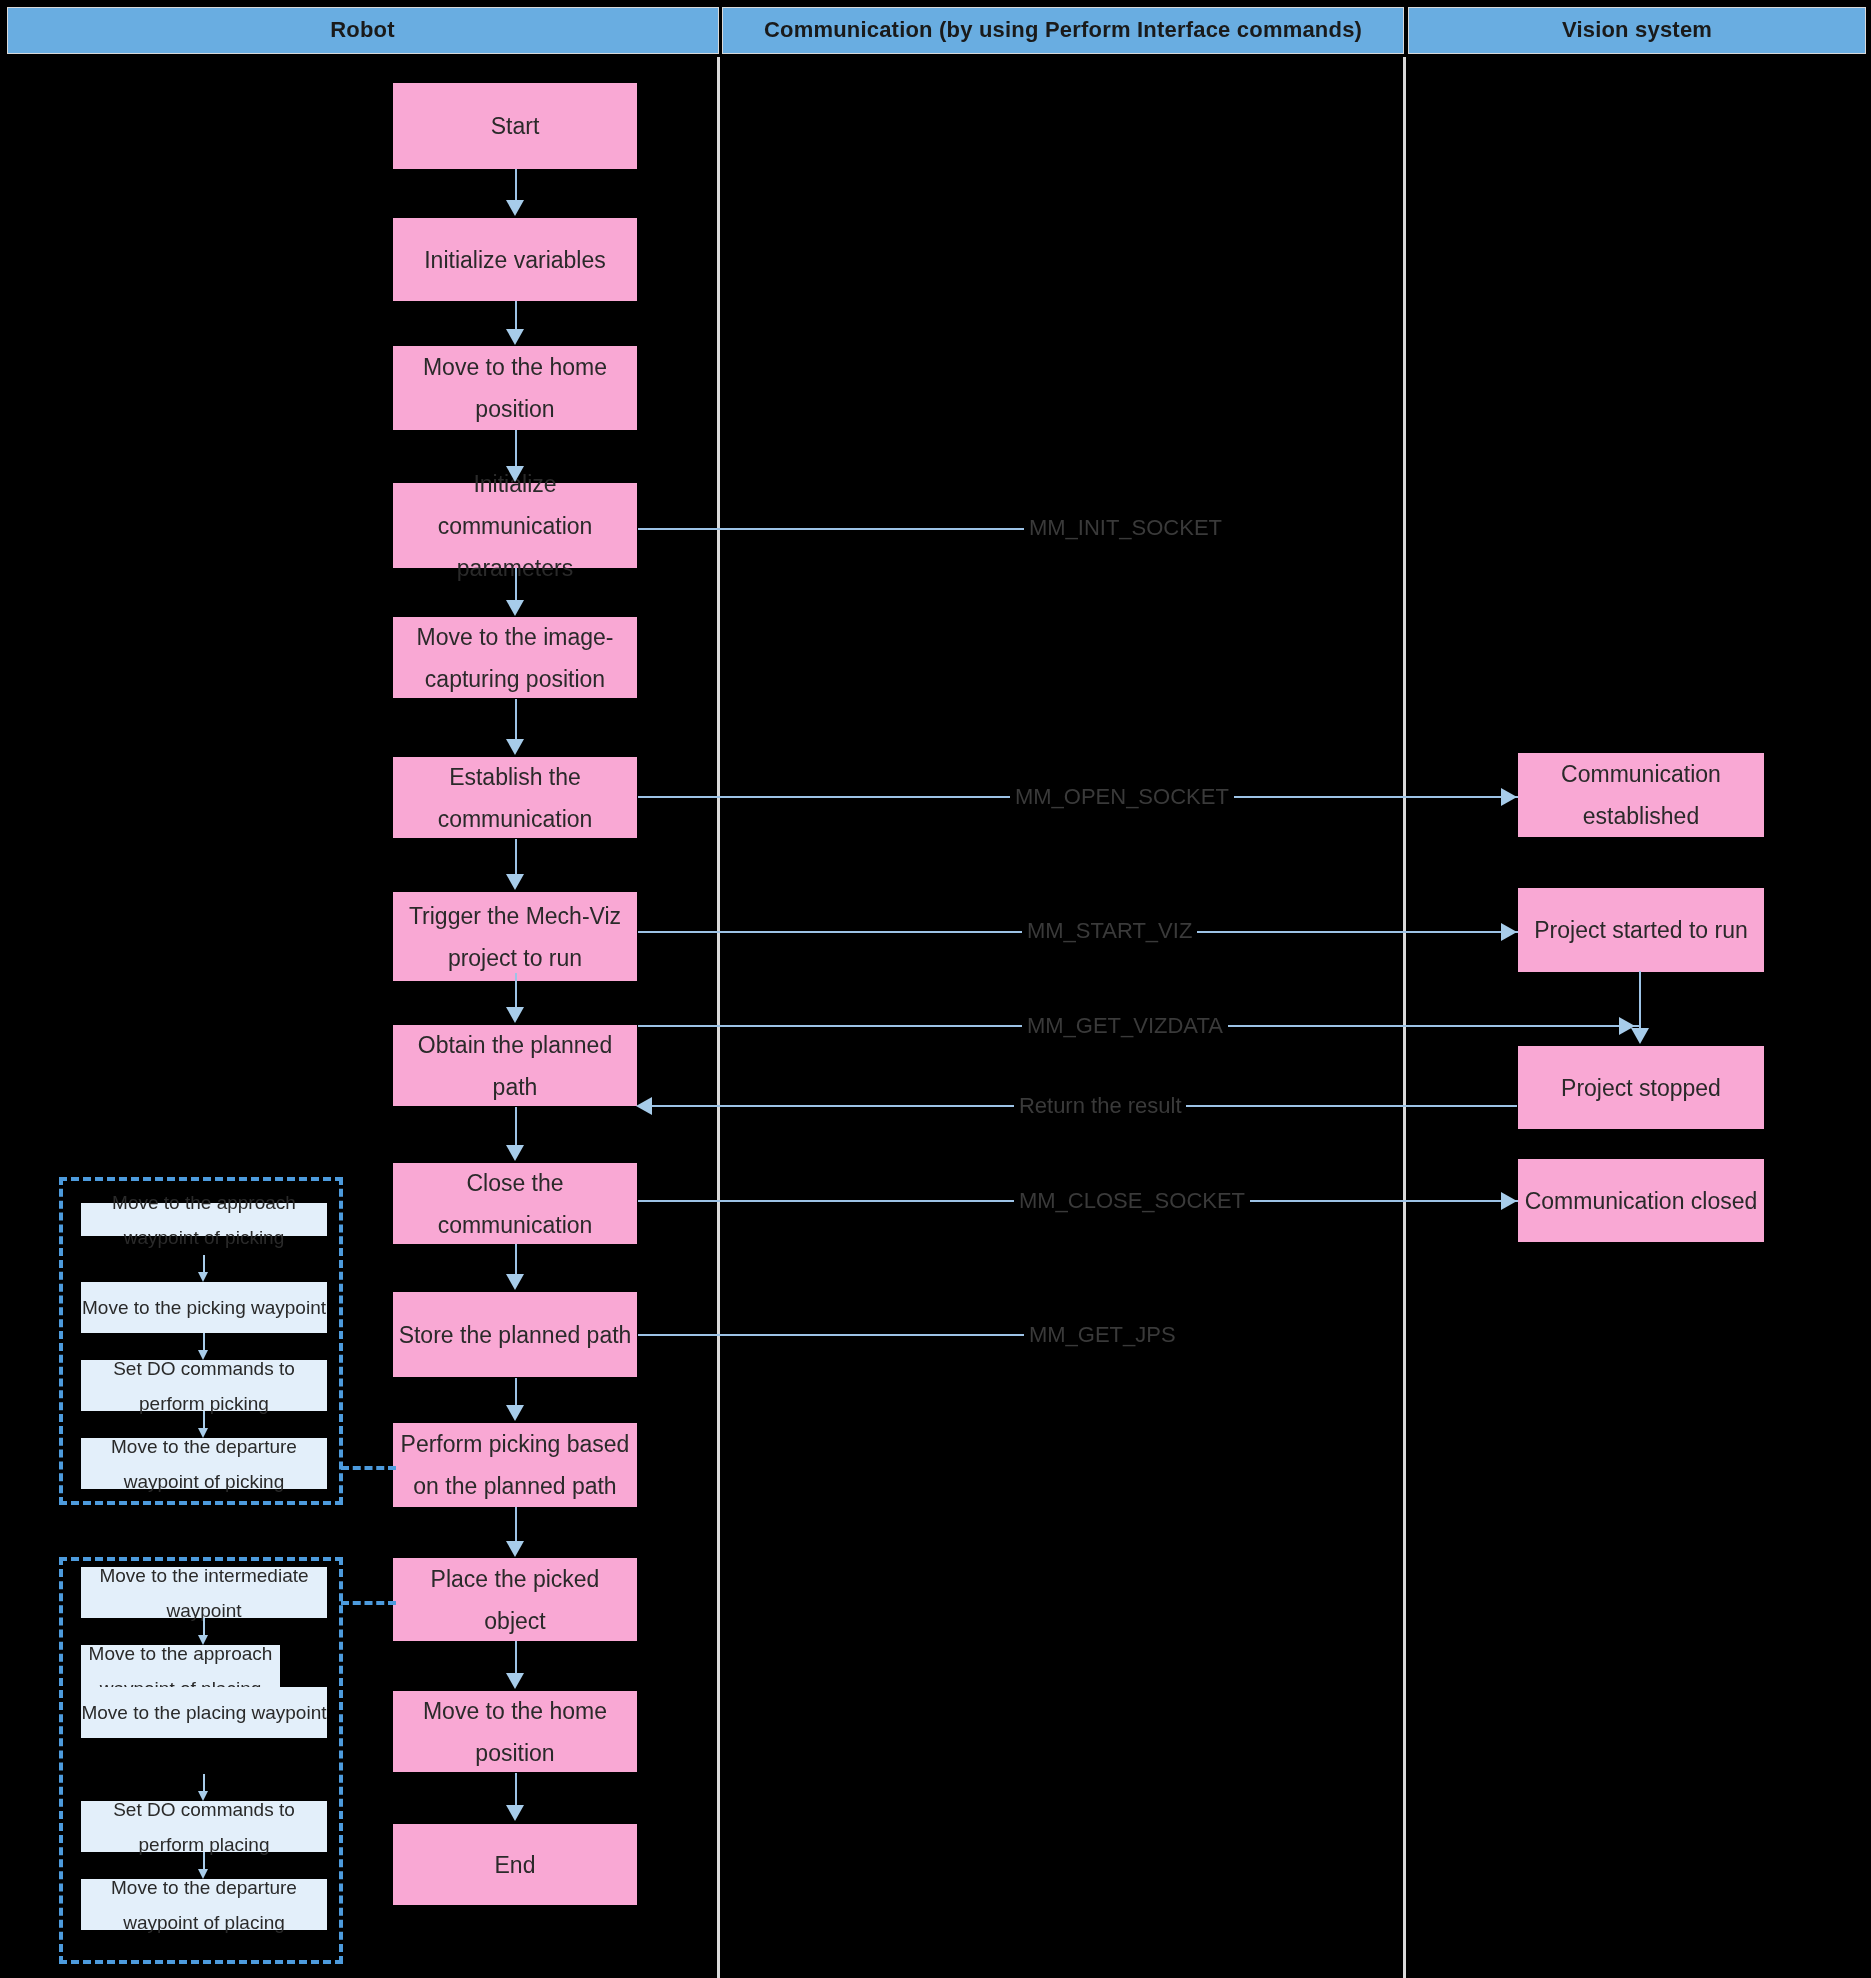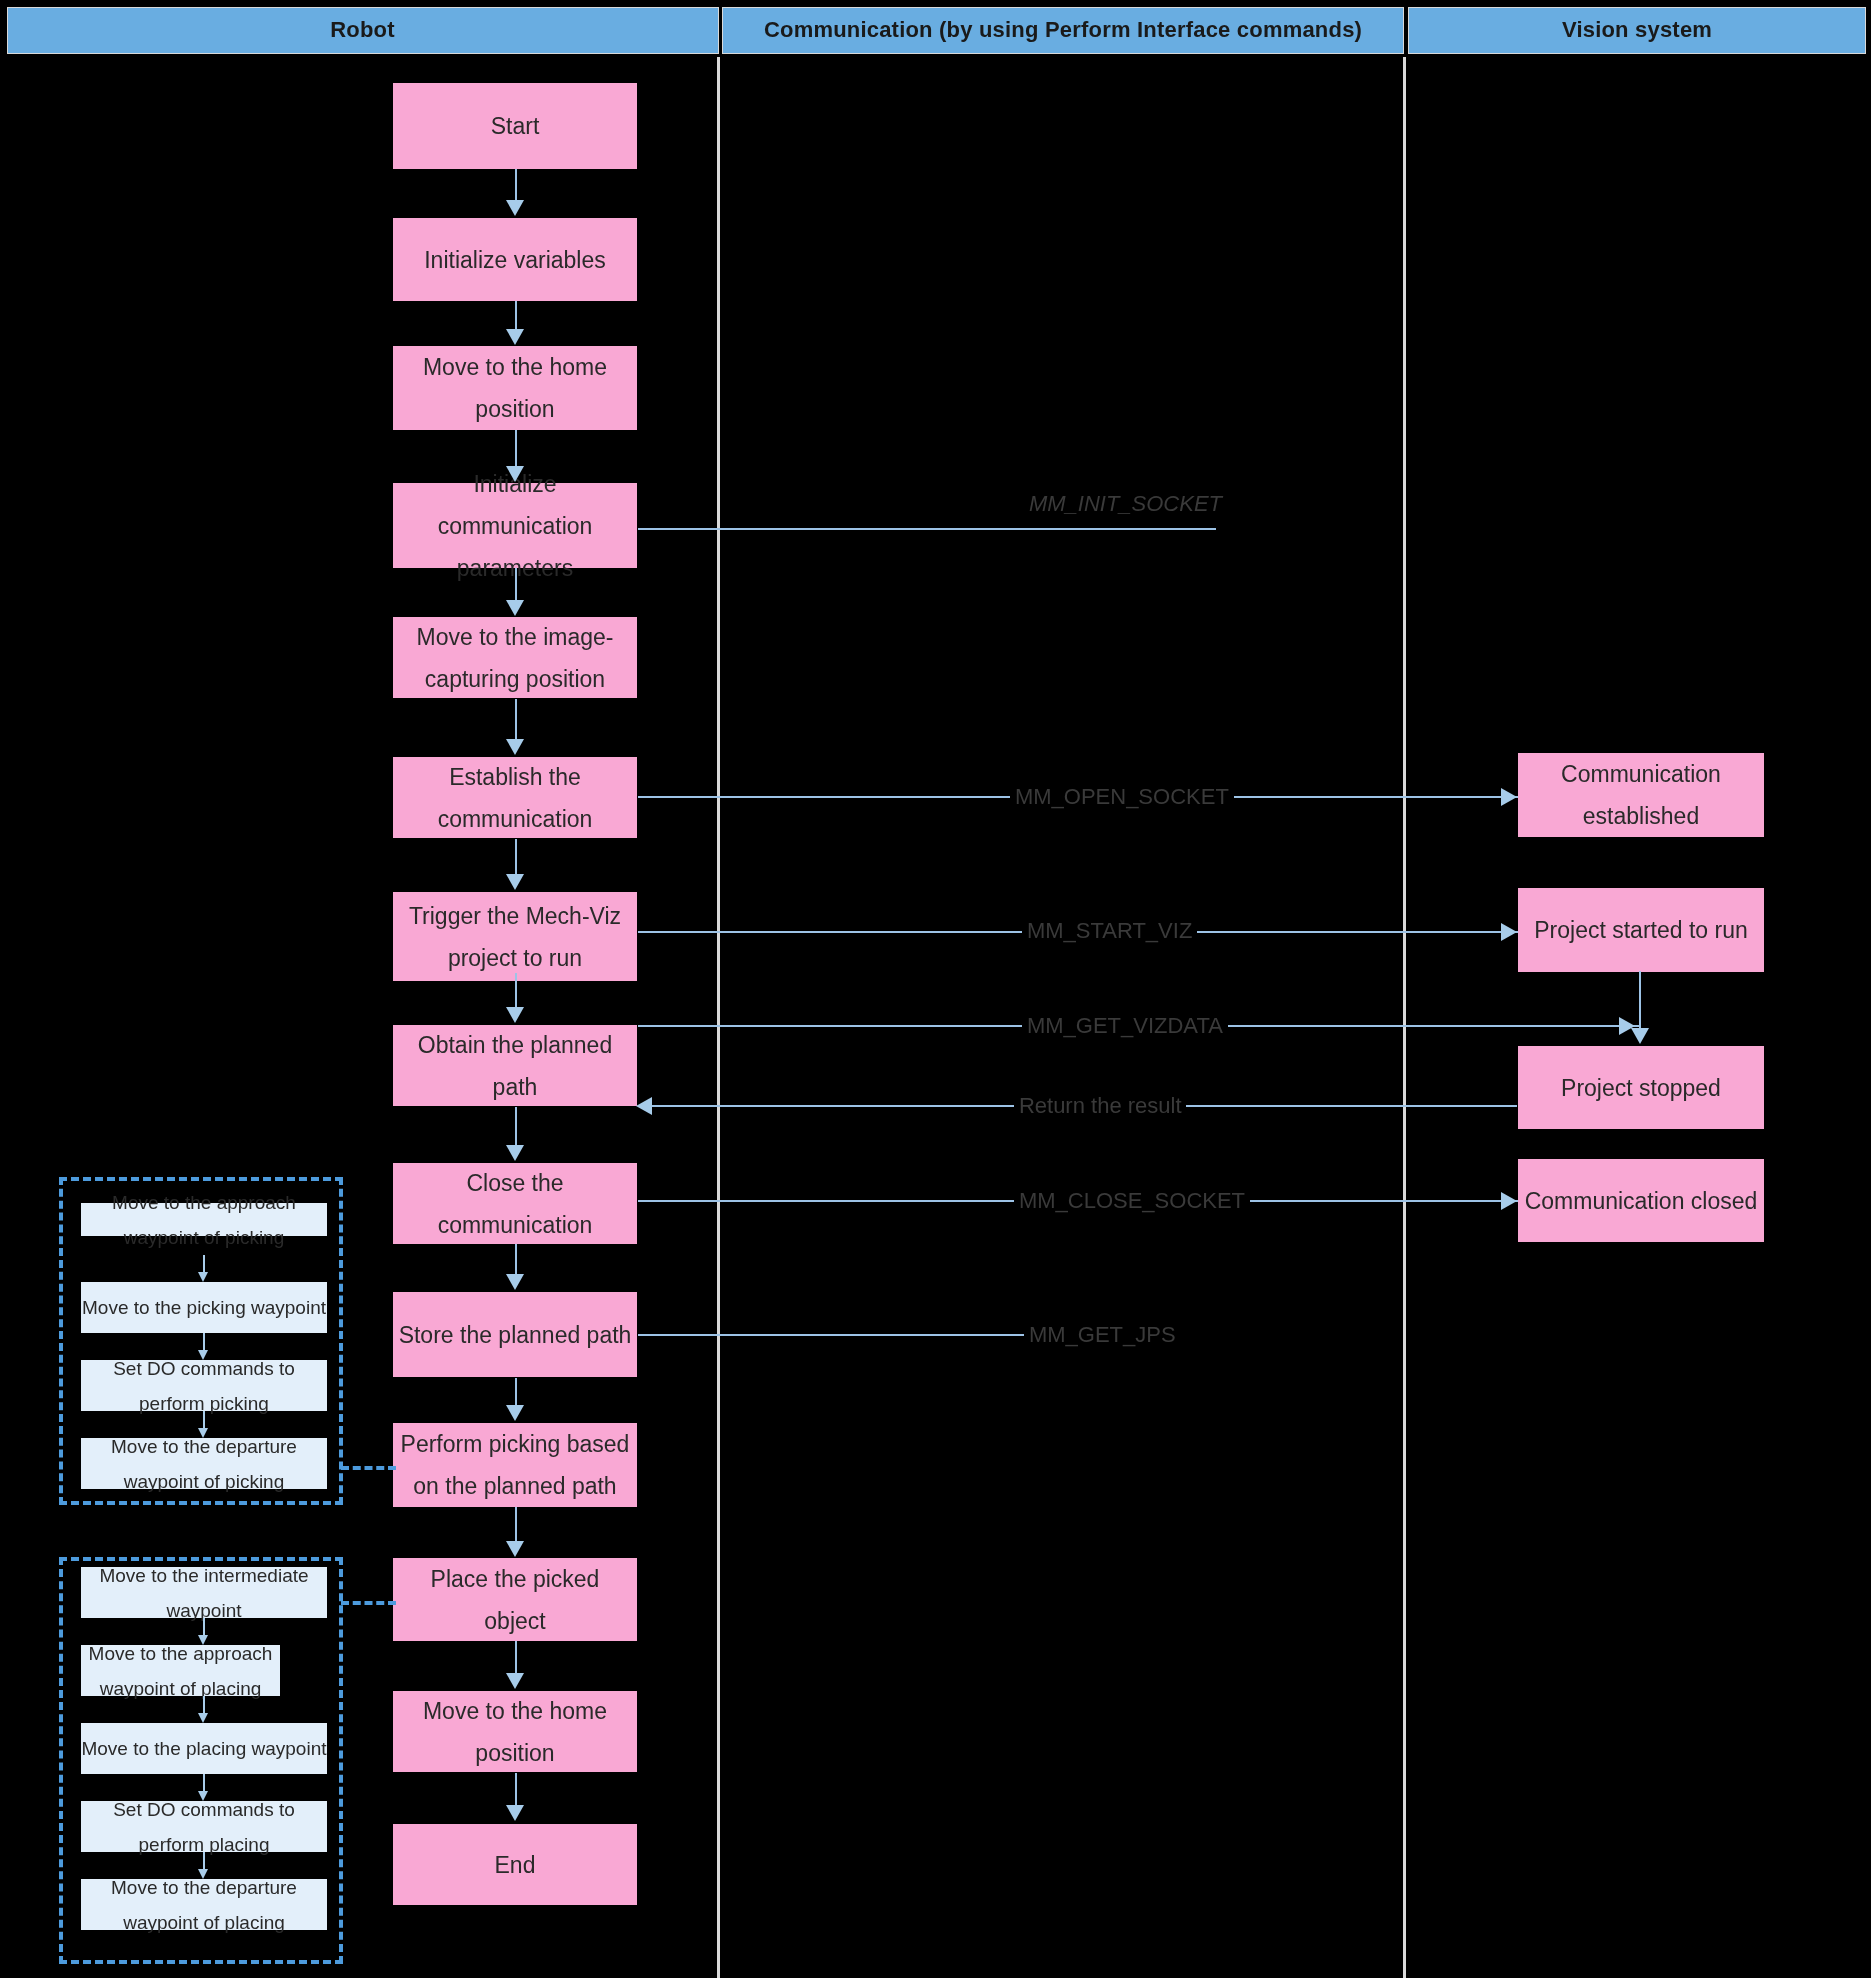--- a/index.html
+++ b/index.html
@@ -246,21 +246,21 @@
 <div class="vline" style="left:515px; top:1507px; height:35px;"></div>
 <div class="arrow-down" style="left:506px; top:1541px;"></div>
 
 <div class="vline" style="left:515px; top:1641px; height:32px;"></div>
 <div class="arrow-down" style="left:506px; top:1673px;"></div>
 
 <div class="vline" style="left:515px; top:1773px; height:33px;"></div>
 <div class="arrow-down" style="left:506px; top:1805px;"></div>
 
 <div class="hline" style="left:638px; top:528px; width:578px;"></div>
-<div class="cmd-label" style="left:1024px; top:504px;font-style:italic;">MM_INIT_SOCKET</div>
+<div class="cmd-label" style="left:1024px; top:528px;">MM_INIT_SOCKET</div>
 
 <div class="hline" style="left:638px; top:796px; width:883px;"></div>
 <div class="arrow-right" style="left:1501px; top:788px;"></div>
 <div class="cmd-label" style="left:1010px; top:797px;">MM_OPEN_SOCKET</div>
 
 <div class="hline" style="left:638px; top:931px; width:883px;"></div>
 <div class="arrow-right" style="left:1501px; top:923px;"></div>
 <div class="cmd-label" style="left:1022px; top:931px;">MM_START_VIZ</div>
 
 <div class="hline" style="left:638px; top:1025px; width:1002px;"></div>
@@ -330,21 +330,21 @@
   </div>
 <div class="vline-thin" style="left:203px; top:1618px; height:19.5px;"></div>
 <div class="arrow-down-sm" style="left:198px; top:1635px;"></div>
 
 <div class="subnode" style="left:81px; top:1645px; width:199px; height:51px;">
   <span>Move to the approach waypoint of placing</span>
   </div>
 <div class="vline-thin" style="left:203px; top:1696px; height:19.5px;"></div>
 <div class="arrow-down-sm" style="left:198px; top:1713px;"></div>
 
-<div class="subnode" style="left:81px; top:1723px; width:246px; height:51px;justify-content:flex-end;">
+<div class="subnode" style="left:81px; top:1687px; width:246px; height:51px;justify-content:flex-end;">
   <span>Move to the placing waypoint</span>
   </div>
 <div class="vline-thin" style="left:203px; top:1774px; height:19.5px;"></div>
 <div class="arrow-down-sm" style="left:198px; top:1791px;"></div>
 
 <div class="subnode" style="left:81px; top:1801px; width:246px; height:51px;">
   <span>Set DO commands to perform placing</span>
   </div>
 <div class="vline-thin" style="left:203px; top:1852px; height:19.5px;"></div>
 <div class="arrow-down-sm" style="left:198px; top:1869px;"></div>

